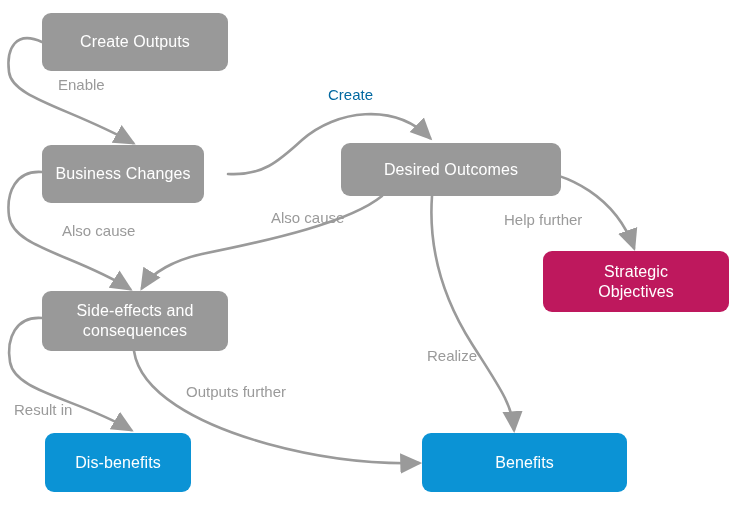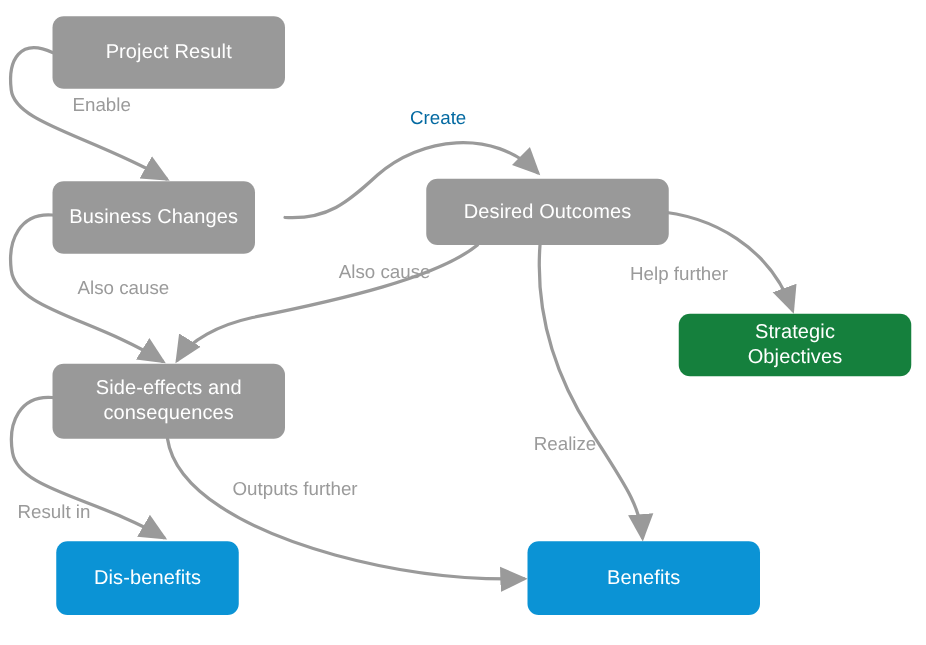--- a/index.html
+++ b/index.html
@@ -70,40 +70,40 @@
         <path d="M 382,196 C 350,222 272,240 202,254 C 175,260 152,272 142,288" fill="none" stroke="#9a9a9a" stroke-width="2.6" stroke-linecap="round" marker-end="url(#arrowhead)"></path>
         <path d="M 523,169 C 570,172 616,198 634,248" fill="none" stroke="#9a9a9a" stroke-width="2.6" stroke-linecap="round" marker-end="url(#arrowhead)"></path>
         <path d="M 432,196 C 428,252 444,300 472,344 C 500,388 512,404 514,430" fill="none" stroke="#9a9a9a" stroke-width="2.6" stroke-linecap="round" marker-end="url(#arrowhead)"></path>
         <path d="M 42,318 C 16,316 6,338 10,362 C 15,392 76,398 131,430" fill="none" stroke="#9a9a9a" stroke-width="2.6" stroke-linecap="round" marker-end="url(#arrowhead)"></path>
         <path d="M 134,351 C 140,392 196,424 268,444 C 330,461 382,464 419,463" fill="none" stroke="#9a9a9a" stroke-width="2.6" stroke-linecap="round" marker-end="url(#arrowhead)"></path>
       </g>
   </svg>
 
   <div id="node-layer">
       <div class="node" style="left: 42px; top: 13px; width: 186px; height: 58px; background: rgb(153, 153, 153); color: rgb(255, 255, 255);">
-        <span class="node-label">Project Result</span>
+        <span class="node-label">Create Outputs</span>
       </div>
       <div class="node" style="left: 42px; top: 145px; width: 162px; height: 58px; background: rgb(153, 153, 153); color: rgb(255, 255, 255);">
         <span class="node-label">Business Changes</span>
       </div>
-      <div class="node" style="left: 341px; top: 143px; width: 194px; height: 53px; background: rgb(153, 153, 153); color: rgb(255, 255, 255);">
+      <div class="node" style="left: 341px; top: 143px; width: 220px; height: 53px; background: rgb(153, 153, 153); color: rgb(255, 255, 255);">
         <span class="node-label">Desired Outcomes</span>
       </div>
-      <div class="node" style="left: 543px; top: 251px; width: 186px; height: 50px; background: #15803d; color: rgb(255, 255, 255);">
+      <div class="node" style="left: 543px; top: 251px; width: 186px; height: 61px; background: #be185d; color: rgb(255, 255, 255);">
         <span class="node-label">Strategic
 Objectives</span>
       </div>
       <div class="node" style="left: 42px; top: 291px; width: 186px; height: 60px; background: rgb(153, 153, 153); color: rgb(255, 255, 255);">
         <span class="node-label">Side-effects and
 consequences</span>
       </div>
       <div class="node" style="left: 45px; top: 433px; width: 146px; height: 59px; background: rgb(11, 147, 213); color: rgb(255, 255, 255);">
         <span class="node-label">Dis-benefits</span>
       </div>
-      <div class="node" style="left: 422px; top: 433px; width: 186px; height: 59px; background: rgb(11, 147, 213); color: rgb(255, 255, 255);">
+      <div class="node" style="left: 422px; top: 433px; width: 205px; height: 59px; background: rgb(11, 147, 213); color: rgb(255, 255, 255);">
         <span class="node-label">Benefits</span>
       </div>
     </div>
   <div id="edge-label-layer">
       <div class="edge-label" style="left: 58px; top: 76px; color: rgb(154, 154, 154);">Enable</div>
       <div class="edge-label" style="left: 328px; top: 86px; color: #0369a1;">Create</div>
       <div class="edge-label" style="left: 62px; top: 222px; color: rgb(154, 154, 154);">Also cause</div>
       <div class="edge-label" style="left: 271px; top: 209px; color: rgb(154, 154, 154);">Also cause</div>
       <div class="edge-label" style="left: 504px; top: 211px; color: rgb(154, 154, 154);">Help further</div>
       <div class="edge-label" style="left: 427px; top: 347px; color: rgb(154, 154, 154);">Realize</div>

